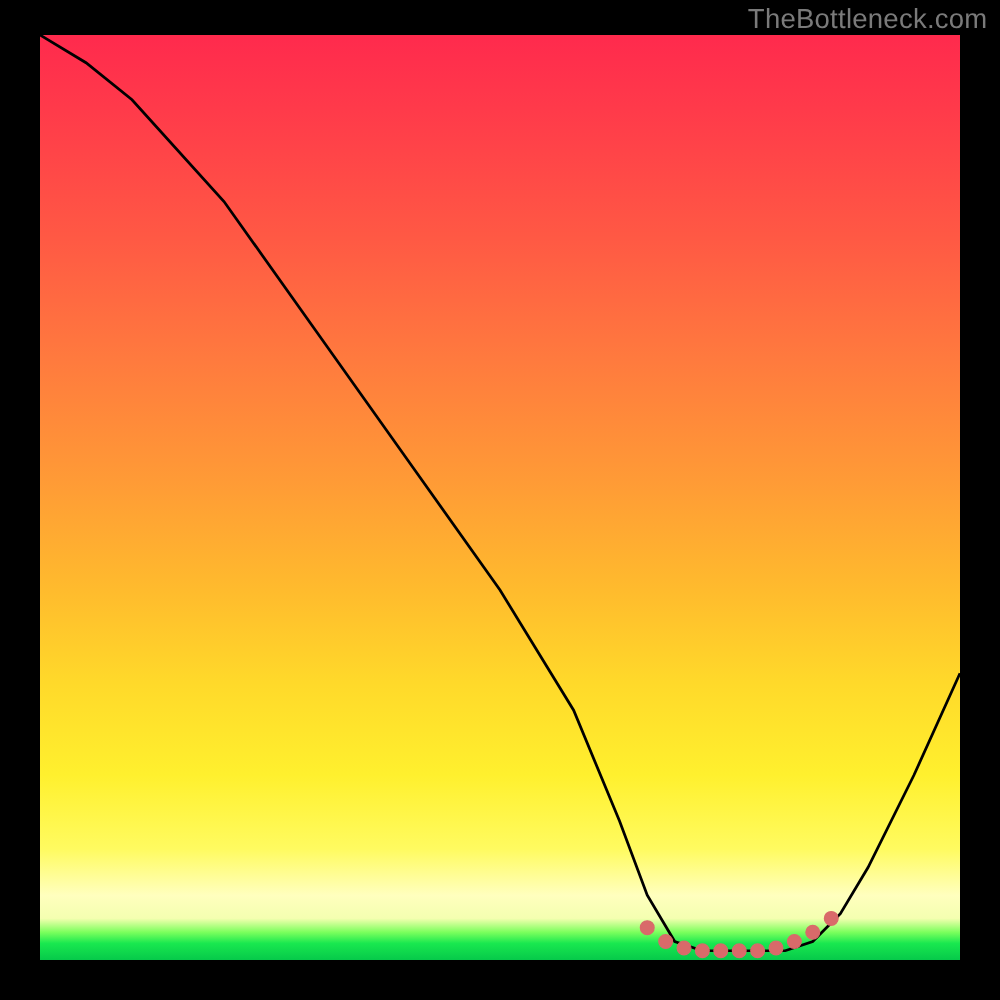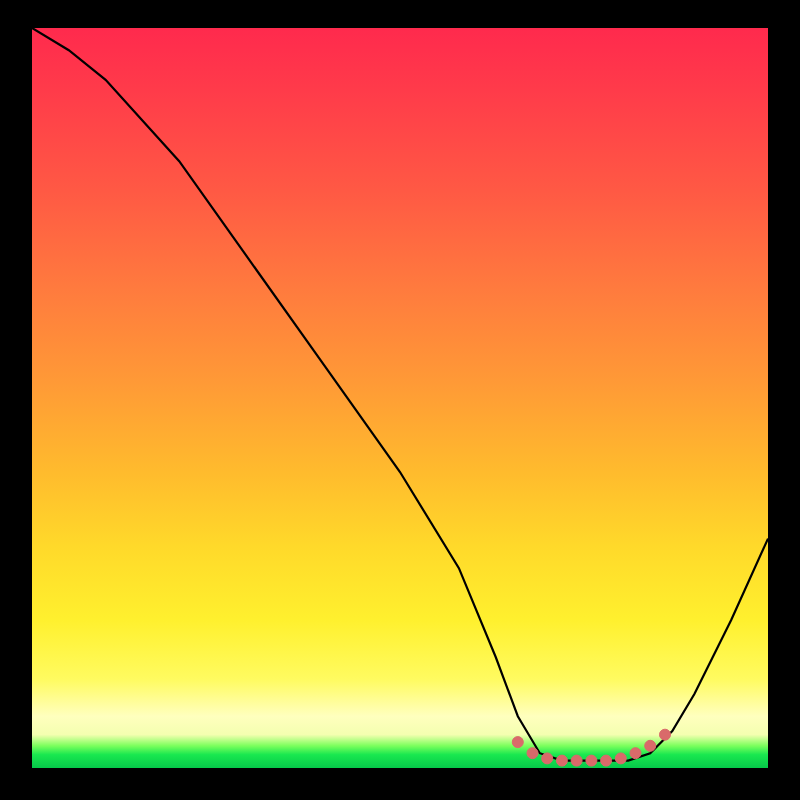--- a/index.html
+++ b/index.html
@@ -63,20 +63,21 @@
     width: 100%;
     height: 100%;
     display: block;
   }
 </style>
 </head>
 <body>
 
 <div class="frame">
 
+  <div class="watermark">TheBottleneck.com</div>
 
   <div class="plot-window">
     <div class="gradient"></div>
 
     <svg class="curve-svg" viewBox="0 0 736 740" preserveAspectRatio="none">
       <path fill="none" stroke="#000" stroke-width="2.2" d="M0.0 0.0 L36.8 22.2 L73.6 51.8 L147.2 133.2 L220.8 236.8 L294.4 340.4 L368.0 444.0 L426.9 540.2 L463.7 629.0 L485.8 688.2 L507.8 725.2 L529.9 732.6 L552.0 732.6 L574.1 732.6 L596.2 732.6 L618.2 725.2 L640.3 703.0 L662.4 666.0 L699.2 592.0 L736.0 510.6"></path>
       <g fill="#d96a6a" stroke="#d96a6a">
           <circle cx="485.8" cy="714.1" r="5.5"></circle>
           <circle cx="500.5" cy="725.2" r="5.5"></circle>
           <circle cx="515.2" cy="730.4" r="5.5"></circle>

